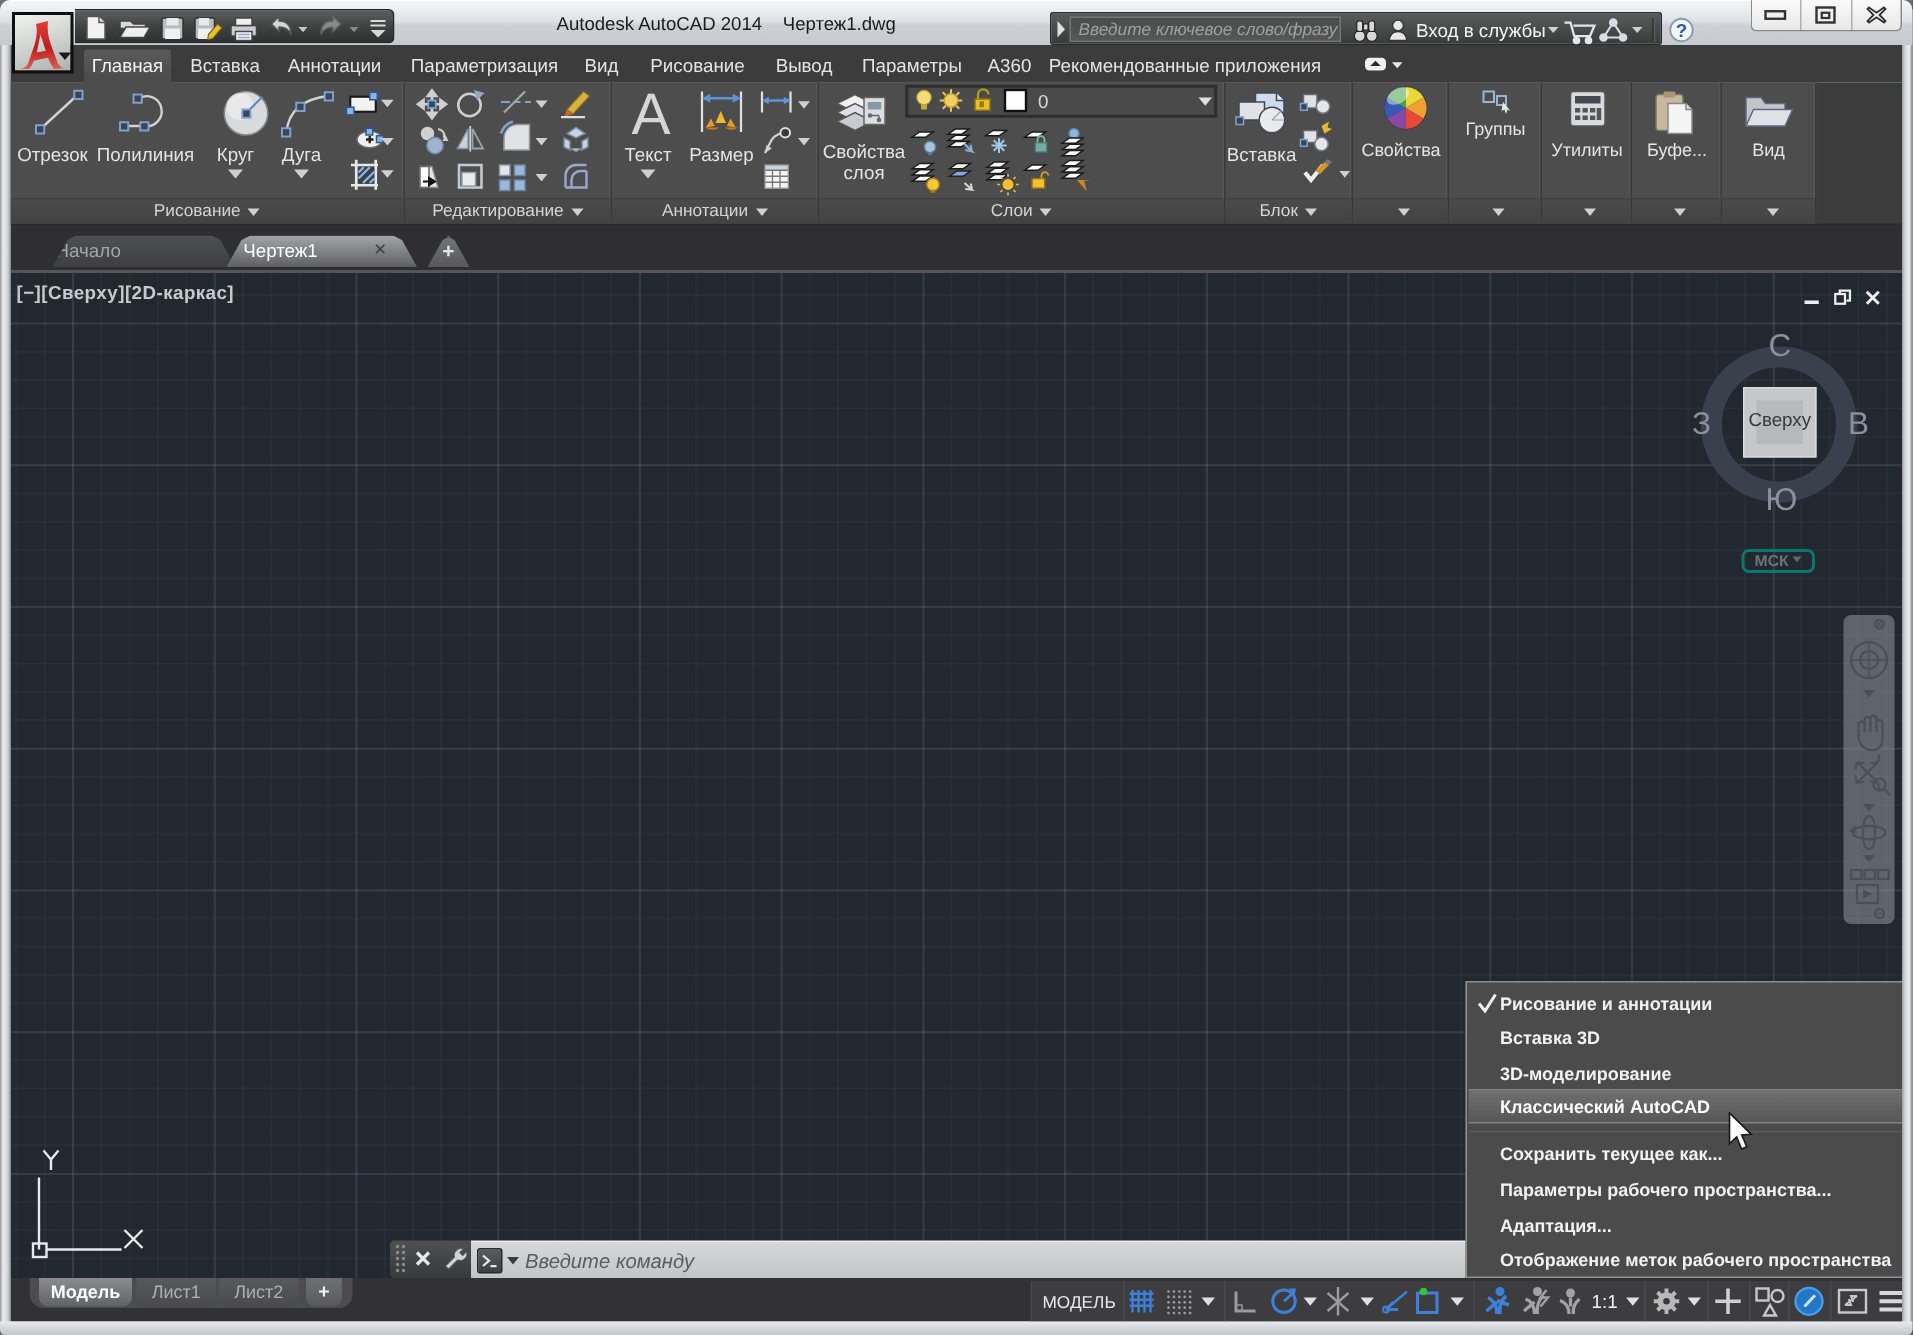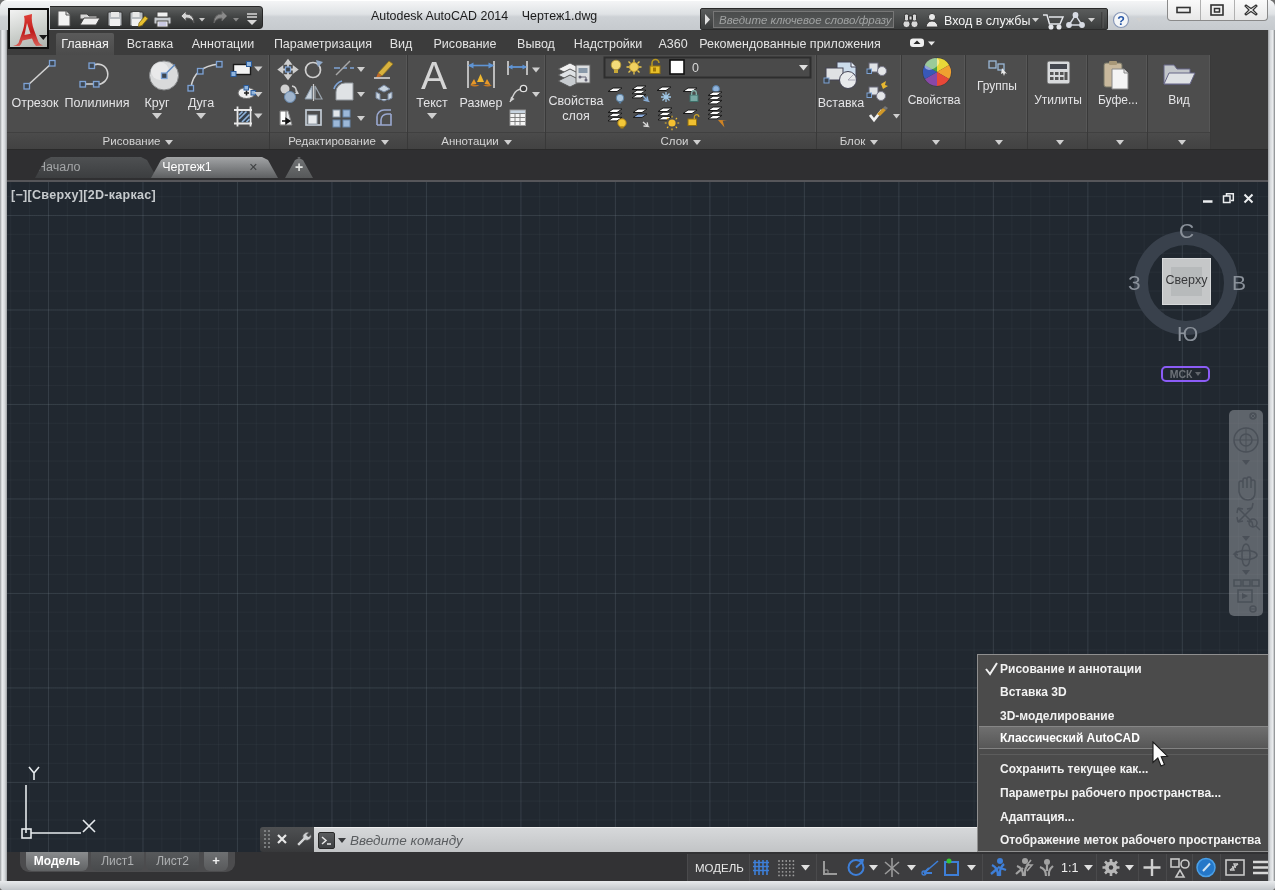--- a/index.html
+++ b/index.html
@@ -40,21 +40,21 @@
  background-size:94.5px 94.5px,94.5px 94.5px,18.9px 18.9px,18.9px 18.9px;
  background-position:41px 33px,41px 33px,3.2px 14.1px,3.2px 14.1px;
  border-top:2px solid #56565a;}
 #vctrl{left:11px;top:188px;font-size:12.5px;font-weight:bold;color:#c6cacd;letter-spacing:0.3px;}
 
 #vc-ring{left:1134px;top:231px;width:104px;height:104px;border-radius:50%;border:14px solid #39414c;}
 .vc-l{position:absolute;color:#8a919a;font-size:21px;}
 #vc-box{left:1162px;top:258px;width:49px;height:47px;background:#c5c7c8;border:1px solid #d8dadb;}
 #vc-box-in{position:absolute;left:8px;top:8px;right:8px;bottom:8px;background:#b7babb;}
 #vc-box span{position:absolute;left:0;right:0;top:14px;text-align:center;font-size:12.5px;color:#37383a;}
-#msk{left:1161px;top:366px;width:49px;height:16px;border:2px solid #8b5cf6;border-radius:5px;color:#6d7278;font-size:10.5px;font-weight:bold;text-align:center;line-height:12px;}
+#msk{left:1161px;top:366px;width:49px;height:16px;border:2px solid #0f766e;border-radius:5px;color:#6d7278;font-size:10.5px;font-weight:bold;text-align:center;line-height:12px;}
 
 #navbar{left:1229px;top:410px;width:34px;height:206px;background:rgba(155,160,166,0.50);border-radius:5px;}
 
 #cmdbar{left:260px;top:827px;width:724px;height:25px;text-align:center;}
 #cmd-handle{position:absolute;left:0;top:0;width:54px;height:25px;background:linear-gradient(#4e5052,#38393b);border-radius:3px 0 0 3px;}
 #cmd-input{position:absolute;left:54px;top:0;right:0;height:25px;background:linear-gradient(#d6d8da,#c2c4c6);border-top:1px solid #eee;}
 #cmd-text{position:absolute;left:36px;top:5px;font-size:13.5px;font-style:italic;color:#5a5d60;}
 
 #bottombar{left:7px;top:852px;width:1261px;height:29px;background:#323234;}
 .ltab{position:absolute;top:0;height:19px;line-height:18px;font-size:12px;text-align:center;border-radius:0 0 6px 6px;}
@@ -182,21 +182,21 @@
   </div>
 
   <div class="abs" id="tabrow">
     <div class="rtab act" style="left:49px;width:58px;">Главная</div>
     <div class="rtab" style="left:114px;width:58px;">Вставка</div>
     <div class="rtab" style="left:180px;width:72px;">Аннотации</div>
     <div class="rtab" style="left:262px;width:108px;">Параметризация</div>
     <div class="rtab" style="left:378px;width:32px;">Вид</div>
     <div class="rtab" style="left:417px;width:82px;">Рисование</div>
     <div class="rtab" style="left:504px;width:50px;">Вывод</div>
-    <div class="rtab" style="left:562px;width:78px;">Надстройки</div>
+    <div class="rtab" style="left:562px;width:78px;">Параметры</div>
     <div class="rtab" style="left:645px;width:42px;">A360</div>
     <div class="rtab" style="left:692px;width:182px;">Рекомендованные приложения</div>
     <svg class="abs" style="left:896px;top:7px;" width="34" height="14" viewBox="0 0 34 14">
         <rect x="7" y="1.5" width="14" height="8.5" rx="3" fill="#f0f0f0"></rect>
         <path d="M10.5 7 l3.5 -3.5 l3.5 3.5 z" fill="#2a2a2a"></path>
         <path d="M25 4.5 h7 l-3.5 4 z" fill="#e8e8e8"></path>
       </svg>
   </div>
 
   <div class="abs" id="ribbon">

